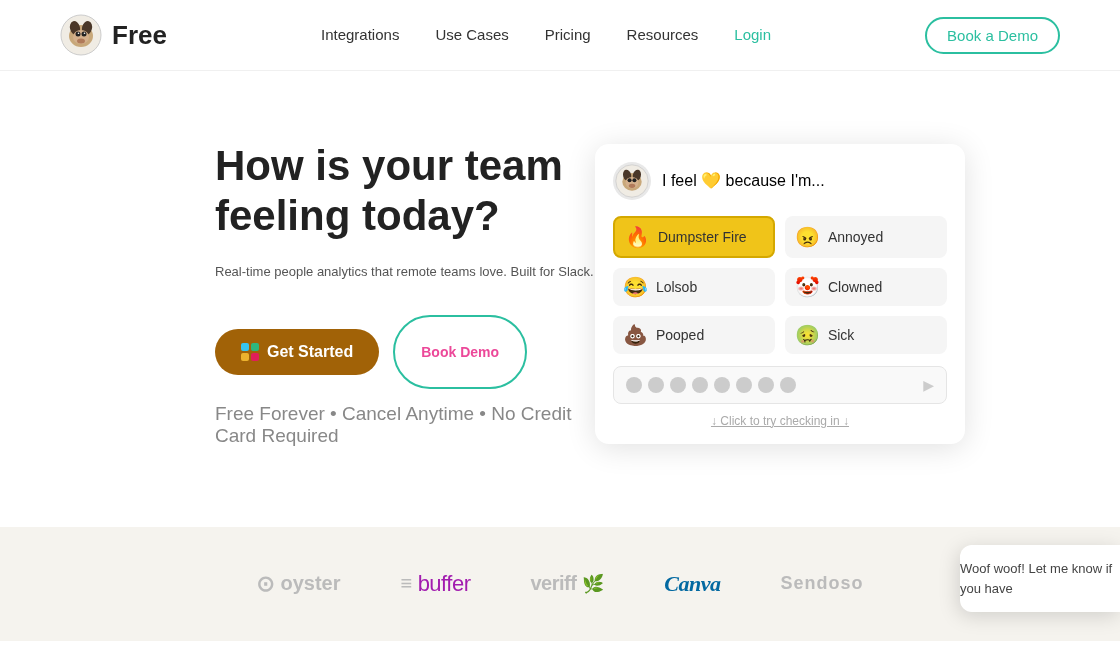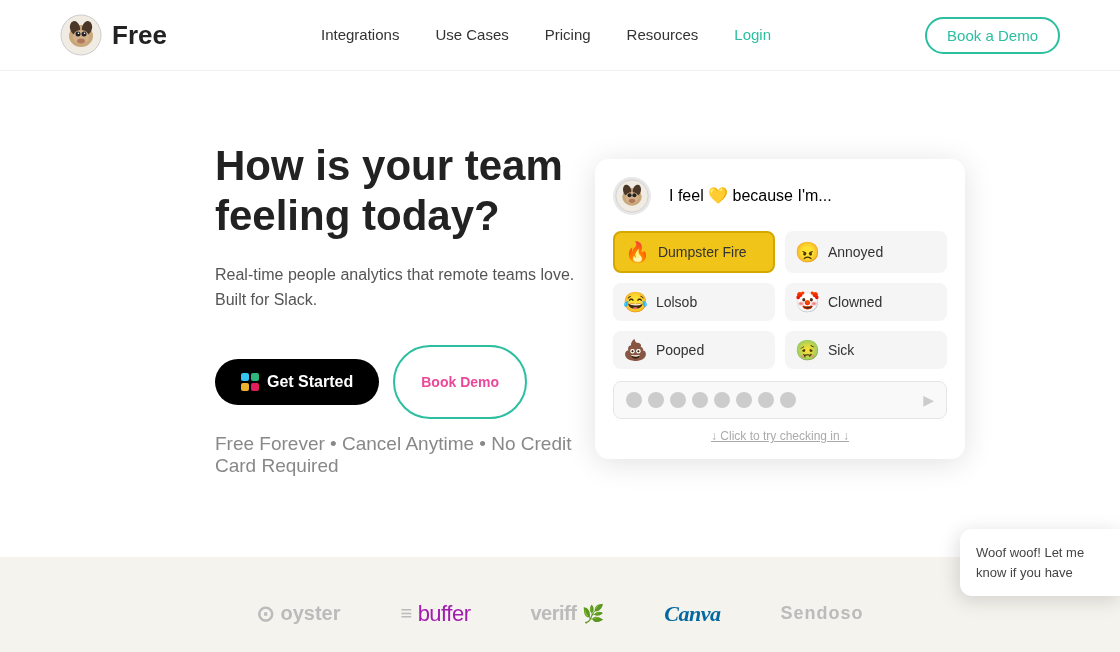--- a/index.html
+++ b/index.html
@@ -65,33 +65,33 @@
       max-width: 380px;
     }
     .hero-headline {
       font-size: 42px;
       font-weight: 700;
       color: #222;
       line-height: 1.2;
       margin-bottom: 20px;
     }
     .hero-sub {
-      font-size: 16px;
+      font-size: 13px;
       color: #555;
       line-height: 1.6;
       margin-bottom: 32px;
     }
     .hero-buttons {
       display: flex;
       gap: 14px;
       align-items: center;
       margin-bottom: 14px;
     }
     .btn-get-started {
-      background: #000000;
+      background: #a16207;
       color: #fff;
       border: none;
       border-radius: 50px;
       padding: 14px 26px;
       font-size: 16px;
       font-weight: 600;
       cursor: pointer;
       display: flex;
       align-items: center;
       gap: 8px;
@@ -119,21 +119,21 @@
     .chat-card {
       background: #fff;
       border-radius: 14px;
       box-shadow: 0 4px 30px rgba(0,0,0,0.12);
       overflow: hidden;
       padding: 18px 18px 12px;
     }
     .chat-header {
       display: flex;
       align-items: center;
-      gap: 18px;
+      gap: 11px;
       margin-bottom: 16px;
     }
     .chat-avatar {
       width: 38px;
       height: 38px;
       border-radius: 50%;
       background: #e8e8e8;
       display: flex;
       align-items: center;
       justify-content: center;
@@ -210,27 +210,27 @@
       font-weight: 700;
       letter-spacing: -0.5px;
       display: flex;
       align-items: center;
       gap: 6px;
     }
 
     
     .chat-popup {
       position: fixed;
-      bottom: 56px;
+      bottom: 40px;
       right: 0;
       width: 160px;
       background: #fff;
       border-radius: 12px 0 0 12px;
       box-shadow: -2px 4px 20px rgba(0,0,0,0.15);
-      padding: 14px 16px;
+      padding: 14px 0;
       font-size: 13px;
       color: #444;
       line-height: 1.5;
     }
     .slack-grid {
       display: grid;
       grid-template-columns: 1fr 1fr;
       gap: 2px;
       width: 18px;
       height: 18px;

